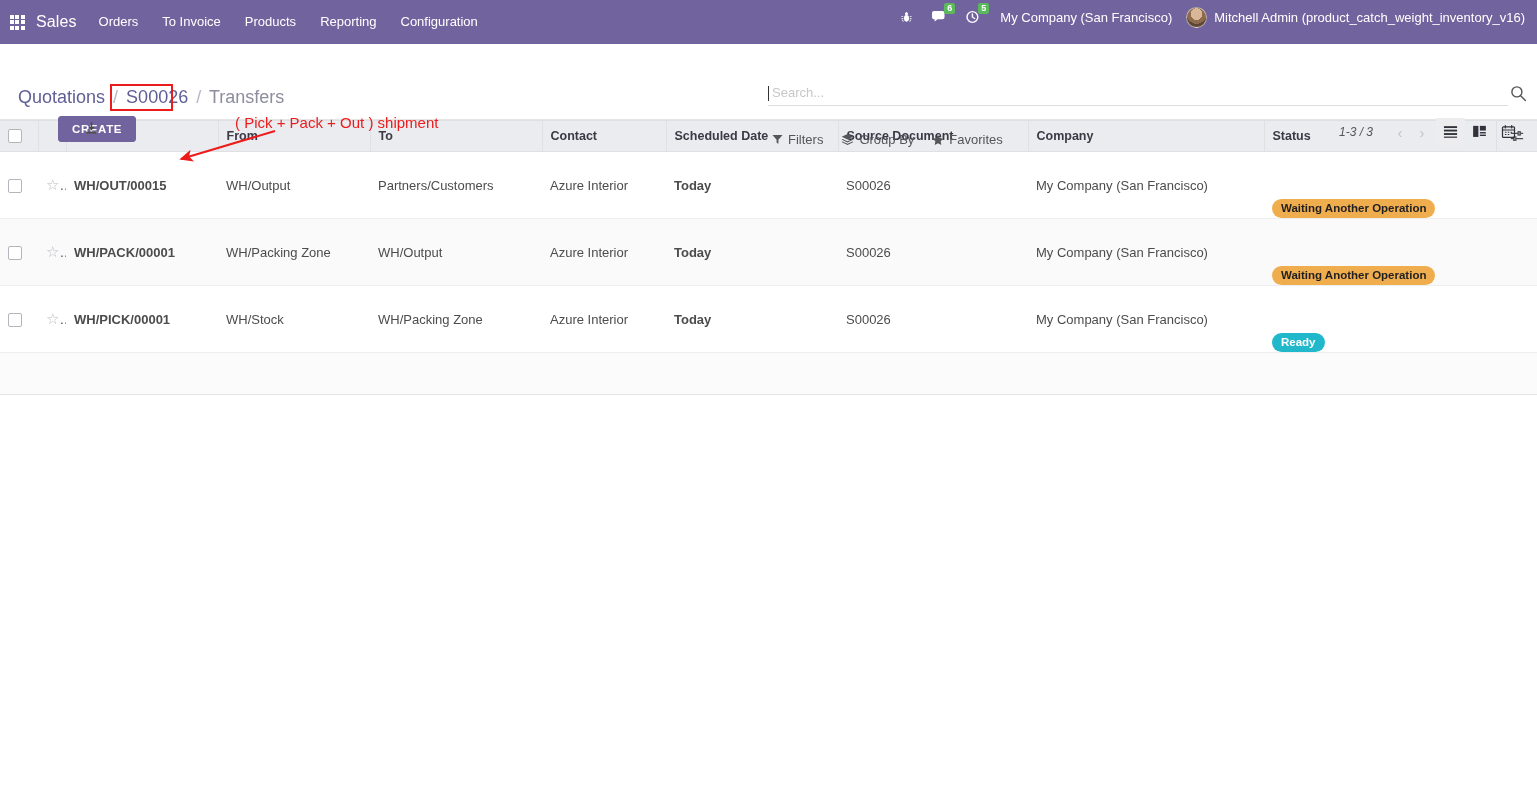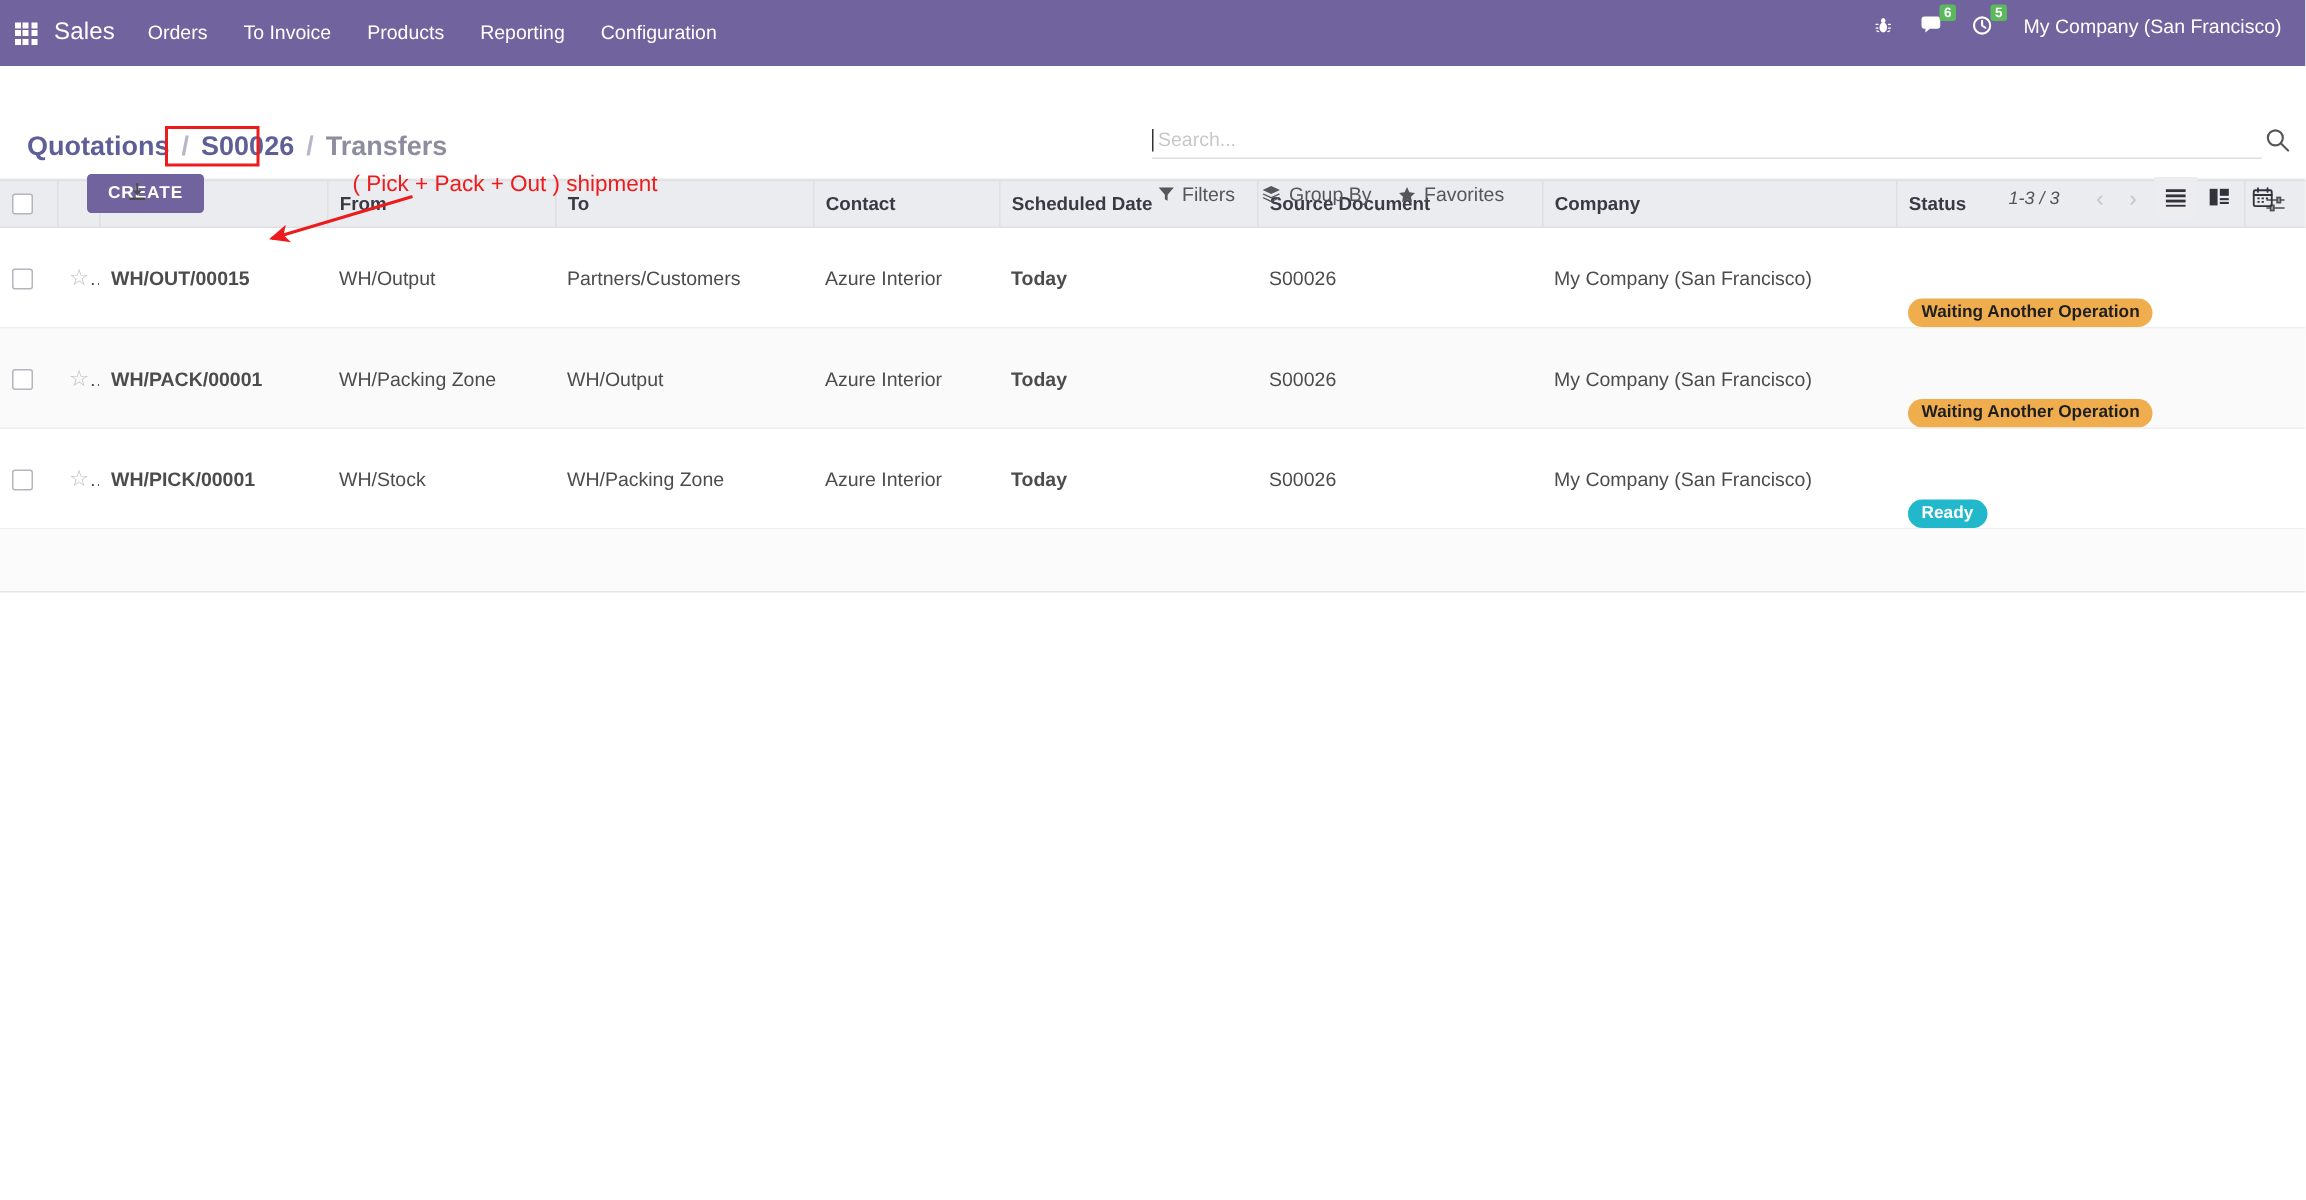--- a/index.html
+++ b/index.html
@@ -109,21 +109,20 @@
     position: relative;
     height: 76px;
     border-bottom: 1px solid #e6e6e6;
   }
   .breadcrumb {
     position: absolute;
     left: 18px; top: 41px;
     font-size: 18px;
     line-height: 24px;
     white-space: nowrap;
-    font-weight: bold;
   }
   .bc-link { color: #5f5f97; cursor: pointer; }
   .bc-sep { color: #b6b6c8; margin: 0 3px; }
   .bc-active { color: #8d8d9e; }
   .bc-box {
     position: absolute;
     left: 110px; top: 40px;
     width: 63px; height: 27px;
     border: 2px solid #ec1c1c;
     pointer-events: none;
@@ -196,21 +195,21 @@
   .search-input::placeholder { color: #c8c8c8; }
   .search-ic {
     position: absolute;
     right: 10px; top: 41px;
     color: #55555a;
     cursor: pointer;
   }
 
   .cp-filters {
     position: absolute;
-    left: 772px; top: 78px;
+    left: 772px; top: 88px;
     display: flex;
     gap: 18px;
     font-size: 13px;
     color: #55555a;
   }
   .cp-filters > div {
     display: flex; align-items: center; gap: 5px;
     cursor: pointer;
     font-weight: 400;
   }
@@ -374,20 +373,24 @@
       <span class="badge-sq badge-green">6</span>
     </div>
     <div class="nav-ic">
       <svg width="16" height="16" viewBox="0 0 16 16" fill="none" stroke="#fff" stroke-width="1.4">
         <circle cx="7.4" cy="8" r="5.4"></circle>
         <path d="M7.4 4.9V8l2.2 1.5" stroke-linecap="round"></path>
       </svg>
       <span class="badge-sq badge-green">5</span>
     </div>
     <div class="company-name">My Company (San Francisco)</div>
+    <div class="user-zone">
+      <span class="avatar"></span>
+      <span>Mitchell Admin (product_catch_weight_inventory_v16)</span>
+    </div>
   </div>
 </div>
 
 <div class="cp">
 
   <div class="breadcrumb">
     <span class="bc-link">Quotations</span>
     <span class="bc-sep">/</span>
     <span class="bc-link">S00026</span>
     <span class="bc-sep">/</span>

